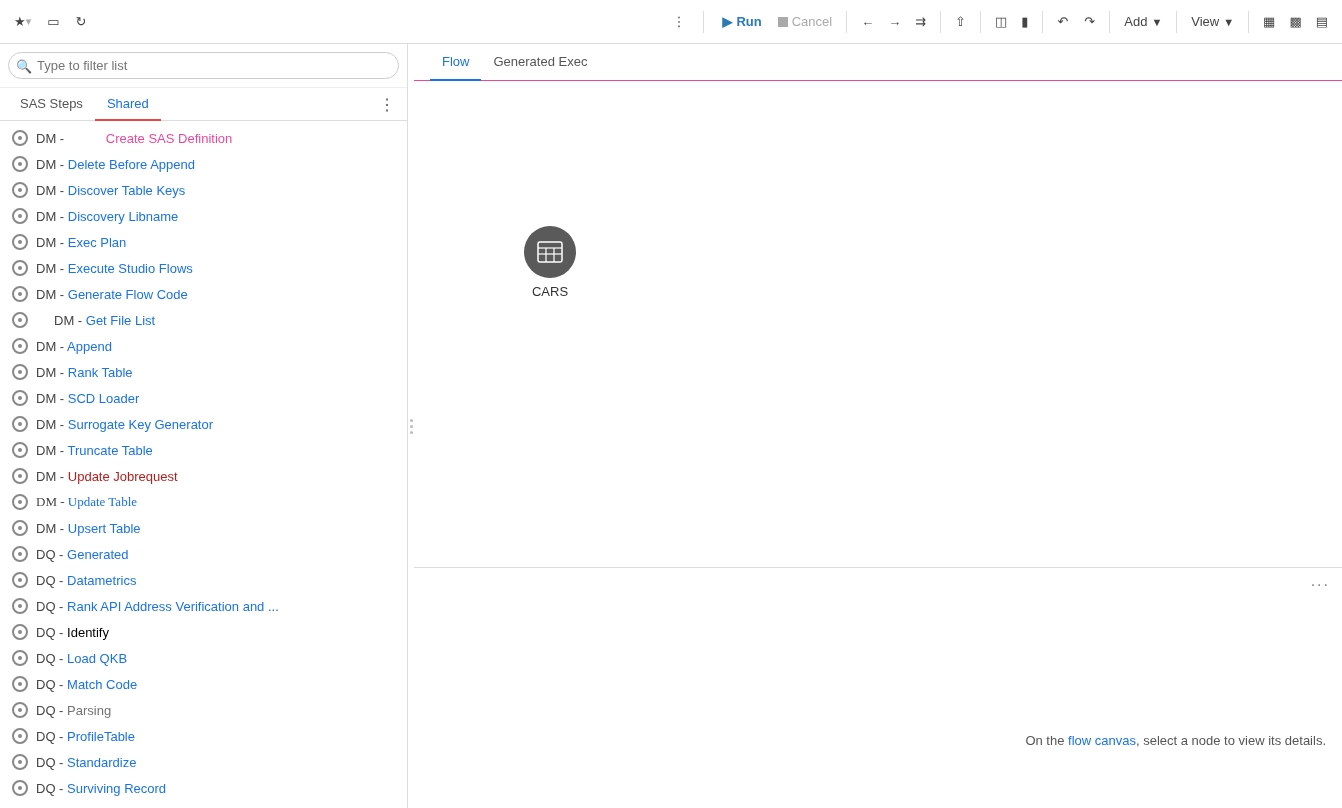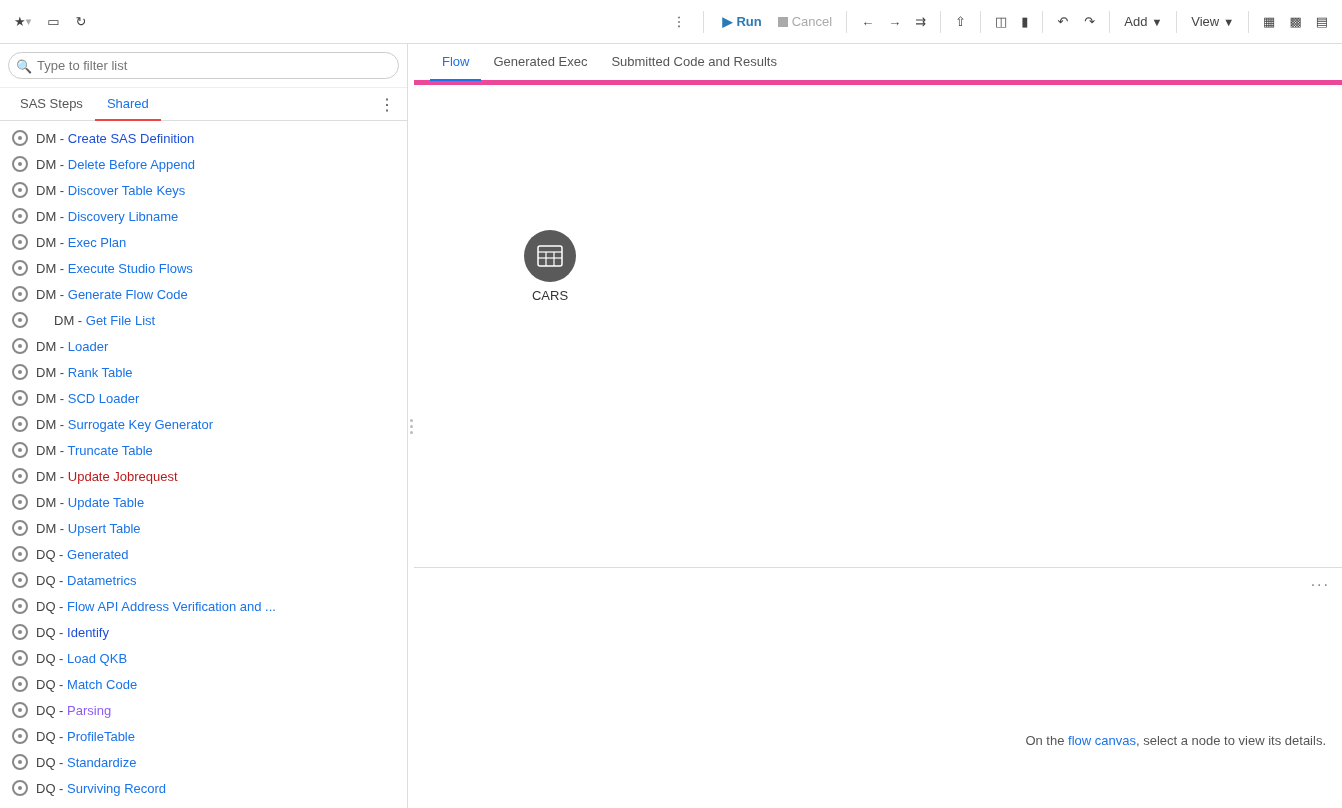--- a/index.html
+++ b/index.html
@@ -83,21 +83,21 @@
       display: flex; align-items: center; justify-content: center; color: #bbb;
     }
 
     
     .right-panel {
       flex: 1; display: flex; flex-direction: column; overflow: hidden;
     }
 
     
     .content-tabs {
-      display: flex; align-items: center; border-bottom: 5px solid #ec4899;
+      display: flex; align-items: center; border-bottom: 1px solid #ec4899;
       padding: 0 16px; flex-shrink: 0;
     }
     .content-tab {
       padding: 10px 12px; cursor: pointer; font-size: 13px; color: #555;
       border-bottom: 2px solid transparent; margin-bottom: -1px;
     }
     .content-tab.active { color: #1a73e8; border-bottom: 2px solid #1a73e8; }
 
     
     .canvas-area {
@@ -238,21 +238,21 @@
       <div class="panel-tab">SAS Steps</div>
       <div class="panel-tab active">Shared</div>
       <button class="panel-tab-more">⋮</button>
     </div>
 
     <div class="steps-list">
     <div class="step-item">
           <div style="width: 16px; height: 16px; border-radius: 50%; border: 2px solid rgb(136, 136, 136); display: flex; align-items: center; justify-content: center; flex-shrink: 0;">
             <span style="width: 4px; height: 4px; border-radius: 50%; background: rgb(136, 136, 136); display: block;"></span>
           </div>
-          <span style="color: rgb(68, 68, 68);"><span style="color: rgb(68, 68, 68);">DM - </span><span style="color: #1d4ed8;">Create SAS Definition</span></span>
+          <span style="color: rgb(68, 68, 68);"><span style="color: rgb(68, 68, 68);">DM - </span><span style="color: #ec4899; margin-left: 38px;">Create SAS Definition</span></span>
         </div>
         <div class="step-item">
           <div style="width: 16px; height: 16px; border-radius: 50%; border: 2px solid rgb(136, 136, 136); display: flex; align-items: center; justify-content: center; flex-shrink: 0;">
             <span style="width: 4px; height: 4px; border-radius: 50%; background: rgb(136, 136, 136); display: block;"></span>
           </div>
           <span style="color: rgb(68, 68, 68);"><span style="color: rgb(68, 68, 68);">DM - </span><span style="color: rgb(26, 115, 232);">Delete Before Append</span></span>
         </div>
         <div class="step-item">
           <div style="width: 16px; height: 16px; border-radius: 50%; border: 2px solid rgb(136, 136, 136); display: flex; align-items: center; justify-content: center; flex-shrink: 0;">
             <span style="width: 4px; height: 4px; border-radius: 50%; background: rgb(136, 136, 136); display: block;"></span>
@@ -286,21 +286,21 @@
         <div class="step-item">
           <div style="width: 16px; height: 16px; border-radius: 50%; border: 2px solid rgb(136, 136, 136); display: flex; align-items: center; justify-content: center; flex-shrink: 0;">
             <span style="width: 4px; height: 4px; border-radius: 50%; background: rgb(136, 136, 136); display: block;"></span>
           </div>
           <span style="color: rgb(68, 68, 68); margin-left: 18px;"><span style="color: rgb(68, 68, 68);">DM - </span><span style="color: rgb(26, 115, 232);">Get File List</span></span>
         </div>
         <div class="step-item">
           <div style="width: 16px; height: 16px; border-radius: 50%; border: 2px solid rgb(136, 136, 136); display: flex; align-items: center; justify-content: center; flex-shrink: 0;">
             <span style="width: 4px; height: 4px; border-radius: 50%; background: rgb(136, 136, 136); display: block;"></span>
           </div>
-          <span style="color: rgb(68, 68, 68);"><span style="color: rgb(68, 68, 68);">DM - </span><span style="color: rgb(26, 115, 232);">Loader</span></span>
+          <span style="color: rgb(68, 68, 68);"><span style="color: rgb(68, 68, 68);">DM - </span><span style="color: rgb(26, 115, 232);">Append</span></span>
         </div>
         <div class="step-item">
           <div style="width: 16px; height: 16px; border-radius: 50%; border: 2px solid rgb(136, 136, 136); display: flex; align-items: center; justify-content: center; flex-shrink: 0;">
             <span style="width: 4px; height: 4px; border-radius: 50%; background: rgb(136, 136, 136); display: block;"></span>
           </div>
           <span style="color: rgb(68, 68, 68);"><span style="color: rgb(68, 68, 68);">DM - </span><span style="color: rgb(26, 115, 232);">Rank Table</span></span>
         </div>
         <div class="step-item">
           <div style="width: 16px; height: 16px; border-radius: 50%; border: 2px solid rgb(136, 136, 136); display: flex; align-items: center; justify-content: center; flex-shrink: 0;">
             <span style="width: 4px; height: 4px; border-radius: 50%; background: rgb(136, 136, 136); display: block;"></span>
@@ -322,21 +322,21 @@
         <div class="step-item">
           <div style="width: 16px; height: 16px; border-radius: 50%; border: 2px solid rgb(136, 136, 136); display: flex; align-items: center; justify-content: center; flex-shrink: 0;">
             <span style="width: 4px; height: 4px; border-radius: 50%; background: rgb(136, 136, 136); display: block;"></span>
           </div>
           <span style="color: rgb(68, 68, 68);"><span style="color: rgb(68, 68, 68);">DM - </span><span style="color: #b91c1c;">Update Jobrequest</span></span>
         </div>
         <div class="step-item">
           <div style="width: 16px; height: 16px; border-radius: 50%; border: 2px solid rgb(136, 136, 136); display: flex; align-items: center; justify-content: center; flex-shrink: 0;">
             <span style="width: 4px; height: 4px; border-radius: 50%; background: rgb(136, 136, 136); display: block;"></span>
           </div>
-          <span style="color: rgb(68, 68, 68);"><span style="color: rgb(68, 68, 68);">DM - </span><span style="color: rgb(26, 115, 232);">Update Table</span></span>
+          <span style="color: rgb(68, 68, 68); font-family: Liberation Serif, serif;"><span style="color: rgb(68, 68, 68);">DM - </span><span style="color: rgb(26, 115, 232);">Update Table</span></span>
         </div>
         <div class="step-item">
           <div style="width: 16px; height: 16px; border-radius: 50%; border: 2px solid rgb(136, 136, 136); display: flex; align-items: center; justify-content: center; flex-shrink: 0;">
             <span style="width: 4px; height: 4px; border-radius: 50%; background: rgb(136, 136, 136); display: block;"></span>
           </div>
           <span style="color: rgb(68, 68, 68);"><span style="color: rgb(68, 68, 68);">DM - </span><span style="color: rgb(26, 115, 232);">Upsert Table</span></span>
         </div>
         <div class="step-item">
           <div style="width: 16px; height: 16px; border-radius: 50%; border: 2px solid rgb(136, 136, 136); display: flex; align-items: center; justify-content: center; flex-shrink: 0;">
             <span style="width: 4px; height: 4px; border-radius: 50%; background: rgb(136, 136, 136); display: block;"></span>
@@ -346,45 +346,45 @@
         <div class="step-item">
           <div style="width: 16px; height: 16px; border-radius: 50%; border: 2px solid rgb(136, 136, 136); display: flex; align-items: center; justify-content: center; flex-shrink: 0;">
             <span style="width: 4px; height: 4px; border-radius: 50%; background: rgb(136, 136, 136); display: block;"></span>
           </div>
           <span style="color: rgb(68, 68, 68);"><span style="color: rgb(68, 68, 68);">DQ - </span><span style="color: rgb(26, 115, 232);">Datametrics</span></span>
         </div>
         <div class="step-item">
           <div style="width: 16px; height: 16px; border-radius: 50%; border: 2px solid rgb(136, 136, 136); display: flex; align-items: center; justify-content: center; flex-shrink: 0;">
             <span style="width: 4px; height: 4px; border-radius: 50%; background: rgb(136, 136, 136); display: block;"></span>
           </div>
-          <span style="color: rgb(68, 68, 68);"><span style="color: rgb(68, 68, 68);">DQ - </span><span style="color: rgb(26, 115, 232);">Flow API Address Verification and ...</span></span>
-        </div>
-        <div class="step-item">
-          <div style="width: 16px; height: 16px; border-radius: 50%; border: 2px solid rgb(136, 136, 136); display: flex; align-items: center; justify-content: center; flex-shrink: 0;">
-            <span style="width: 4px; height: 4px; border-radius: 50%; background: rgb(136, 136, 136); display: block;"></span>
-          </div>
-          <span style="color: rgb(68, 68, 68);"><span style="color: rgb(68, 68, 68);">DQ - </span><span style="color: #1d4ed8;">Identify</span></span>
+          <span style="color: rgb(68, 68, 68);"><span style="color: rgb(68, 68, 68);">DQ - </span><span style="color: rgb(26, 115, 232);">Rank API Address Verification and ...</span></span>
+        </div>
+        <div class="step-item">
+          <div style="width: 16px; height: 16px; border-radius: 50%; border: 2px solid rgb(136, 136, 136); display: flex; align-items: center; justify-content: center; flex-shrink: 0;">
+            <span style="width: 4px; height: 4px; border-radius: 50%; background: rgb(136, 136, 136); display: block;"></span>
+          </div>
+          <span style="color: rgb(68, 68, 68);"><span style="color: rgb(68, 68, 68);">DQ - </span><span style="color: #000000;">Identify</span></span>
         </div>
         <div class="step-item">
           <div style="width: 16px; height: 16px; border-radius: 50%; border: 2px solid rgb(136, 136, 136); display: flex; align-items: center; justify-content: center; flex-shrink: 0;">
             <span style="width: 4px; height: 4px; border-radius: 50%; background: rgb(136, 136, 136); display: block;"></span>
           </div>
           <span style="color: rgb(68, 68, 68);"><span style="color: rgb(68, 68, 68);">DQ - </span><span style="color: rgb(26, 115, 232);">Load QKB</span></span>
         </div>
         <div class="step-item">
           <div style="width: 16px; height: 16px; border-radius: 50%; border: 2px solid rgb(136, 136, 136); display: flex; align-items: center; justify-content: center; flex-shrink: 0;">
             <span style="width: 4px; height: 4px; border-radius: 50%; background: rgb(136, 136, 136); display: block;"></span>
           </div>
           <span style="color: rgb(68, 68, 68);"><span style="color: rgb(68, 68, 68);">DQ - </span><span style="color: rgb(26, 115, 232);">Match Code</span></span>
         </div>
         <div class="step-item">
           <div style="width: 16px; height: 16px; border-radius: 50%; border: 2px solid rgb(136, 136, 136); display: flex; align-items: center; justify-content: center; flex-shrink: 0;">
             <span style="width: 4px; height: 4px; border-radius: 50%; background: rgb(136, 136, 136); display: block;"></span>
           </div>
-          <span style="color: rgb(68, 68, 68);"><span style="color: rgb(68, 68, 68);">DQ - </span><span style="color: #8b5cf6;">Parsing</span></span>
+          <span style="color: rgb(68, 68, 68);"><span style="color: rgb(68, 68, 68);">DQ - </span><span style="color: #737373;">Parsing</span></span>
         </div>
         <div class="step-item">
           <div style="width: 16px; height: 16px; border-radius: 50%; border: 2px solid rgb(136, 136, 136); display: flex; align-items: center; justify-content: center; flex-shrink: 0;">
             <span style="width: 4px; height: 4px; border-radius: 50%; background: rgb(136, 136, 136); display: block;"></span>
           </div>
           <span style="color: rgb(68, 68, 68);"><span style="color: rgb(68, 68, 68);">DQ - </span><span style="color: rgb(26, 115, 232);">ProfileTable</span></span>
         </div>
         <div class="step-item">
           <div style="width: 16px; height: 16px; border-radius: 50%; border: 2px solid rgb(136, 136, 136); display: flex; align-items: center; justify-content: center; flex-shrink: 0;">
             <span style="width: 4px; height: 4px; border-radius: 50%; background: rgb(136, 136, 136); display: block;"></span>
@@ -407,21 +407,20 @@
       <span style="width:3px;height:3px;border-radius:50%;background:#bbb;display:block;"></span>
       <span style="width:3px;height:3px;border-radius:50%;background:#bbb;display:block;"></span>
     </div>
   </div>
 
   <div class="right-panel">
 
     <div class="content-tabs">
       <div class="content-tab active">Flow</div>
       <div class="content-tab">Generated Exec</div>
-      <div class="content-tab">Submitted Code and Results</div>
     </div>
 
     <div class="canvas-area">
 
       <div class="flow-node">
         <div class="flow-node-icon">
 
           <svg width="26" height="22" viewBox="0 0 26 22" fill="none" xmlns="http://www.w3.org/2000/svg">
             <rect x="1" y="1" width="24" height="20" rx="2" stroke="white" stroke-width="1.5"></rect>
             <line x1="1" y1="7" x2="25" y2="7" stroke="white" stroke-width="1.2"></line>

